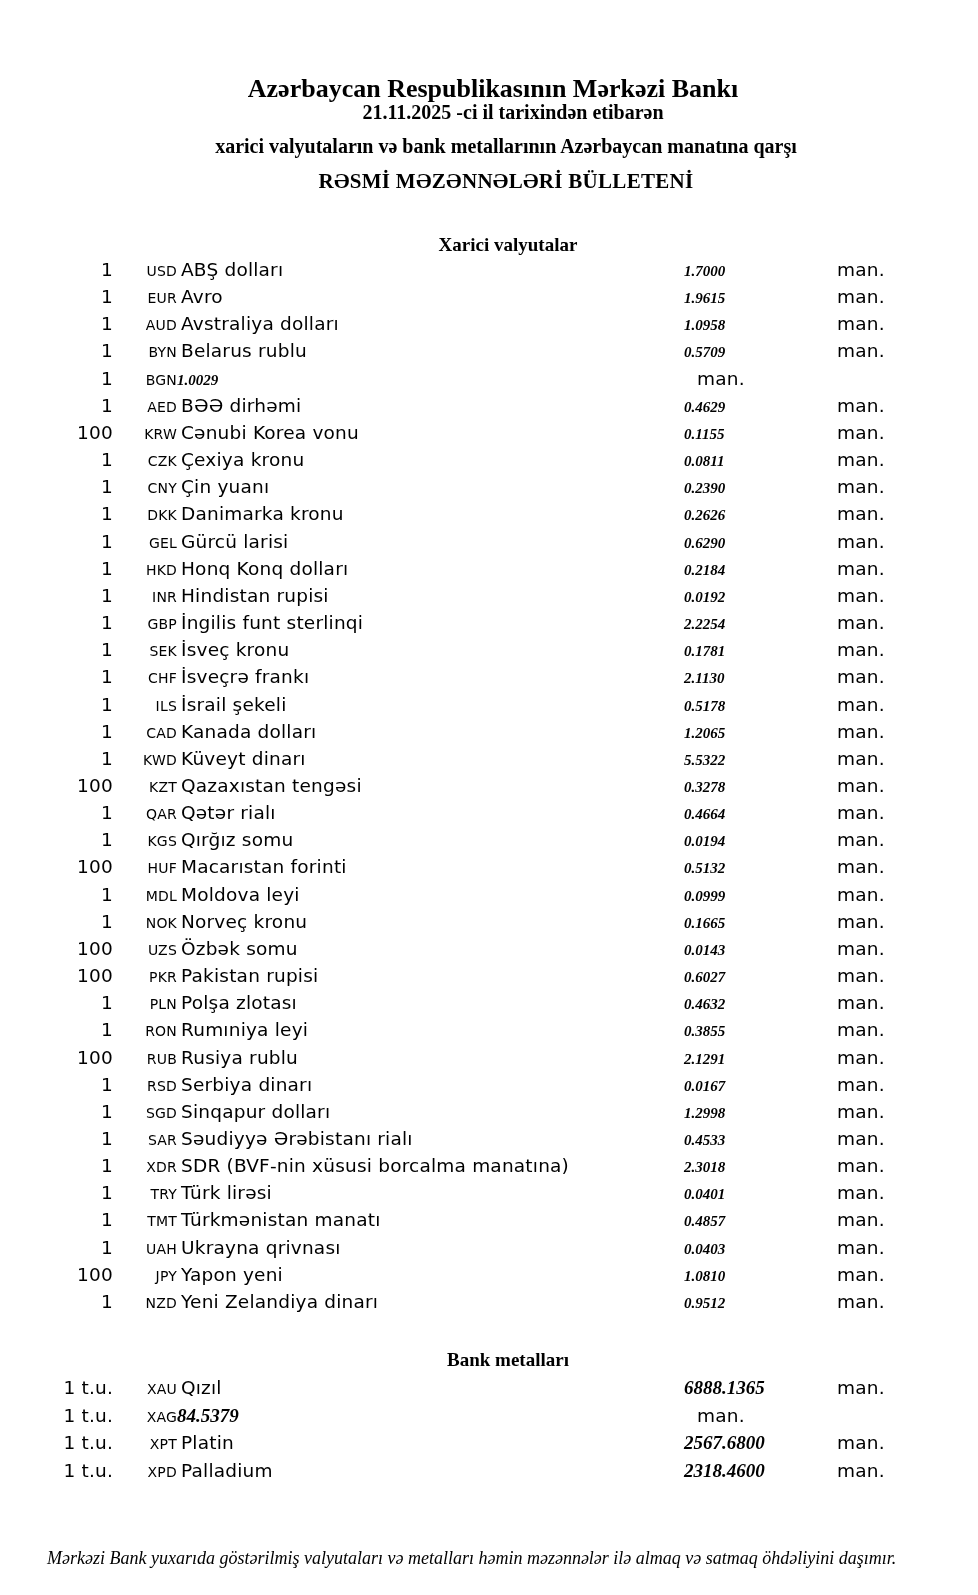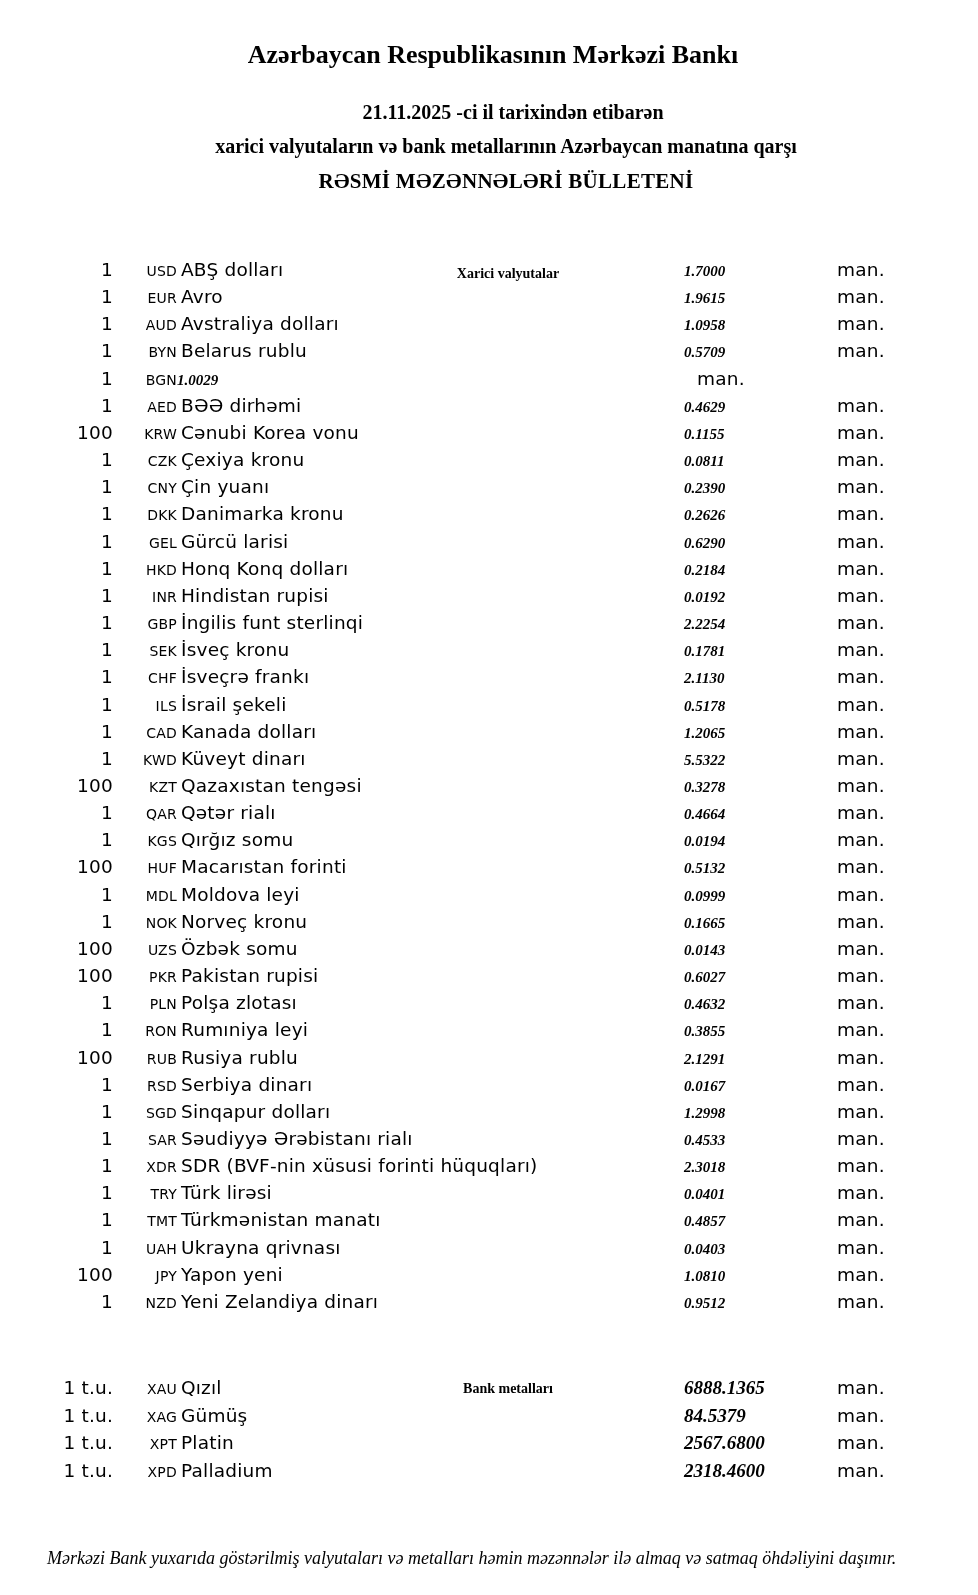--- a/index.html
+++ b/index.html
@@ -15,25 +15,25 @@
   .hdr, .section-title {
     position: absolute;
     left: 0;
     width: 978px;
     box-sizing: border-box;
     text-align: center;
     font-family: "Liberation Serif", serif;
     font-weight: bold;
     white-space: nowrap;
   }
-  .title    { top: 40px;  font-size: 26px; padding-left: 8px; }
+  .title    { top: 74px;  font-size: 26px; padding-left: 8px; }
   .date     { top: 101px; font-size: 20px; padding-left: 48px; }
   .subtitle { top: 135px; font-size: 20px; padding-left: 34px; }
   .bulletin { top: 169px; font-size: 21px; padding-left: 34px; letter-spacing: 0.3px; }
-  .section-title { font-size: 14px; margin-top: 32px; }
+  .section-title { font-size: 19px; }
   .st-currency { top: 234px;  padding-left: 38px; }
   .st-metals   { top: 1349px; padding-left: 38px; }
 
   .table { position: absolute; left: 0; width: 978px; }
   .currencies { top: 259px; }
   .metals     { top: 1377px; }
 
   .row {
     display: grid;
     grid-template-columns: 113px 64px 1fr 140px 154px;
@@ -337,21 +337,21 @@
     <span class="qty">1</span>
     <span class="code">SAR</span>
     <span class="name">Səudiyyə Ərəbistanı rialı</span>
     <span class="rate">0.4533</span>
     <span class="man">man.</span>
   </div>
 
   <div class="row">
     <span class="qty">1</span>
     <span class="code">XDR</span>
-    <span class="name">SDR (BVF-nin xüsusi forinti hüquqları)</span>
+    <span class="name">SDR (BVF-nin xüsusi borcalma manatına)</span>
     <span class="rate">2.3018</span>
     <span class="man">man.</span>
   </div>
 
   <div class="row">
     <span class="qty">1</span>
     <span class="code">TRY</span>
     <span class="name">Türk lirəsi</span>
     <span class="rate">0.0401</span>
     <span class="man">man.</span>
@@ -396,21 +396,20 @@
     <span class="qty">1 t.u.</span>
     <span class="code">XAU</span>
     <span class="name">Qızıl</span>
     <span class="rate">6888.1365</span>
     <span class="man">man.</span>
   </div>
 
   <div class="row">
     <span class="qty">1 t.u.</span>
     <span class="code">XAG</span>
-    <span class="name">Gümüş</span>
     <span class="rate">84.5379</span>
     <span class="man">man.</span>
   </div>
 
   <div class="row">
     <span class="qty">1 t.u.</span>
     <span class="code">XPT</span>
     <span class="name">Platin</span>
     <span class="rate">2567.6800</span>
     <span class="man">man.</span>

